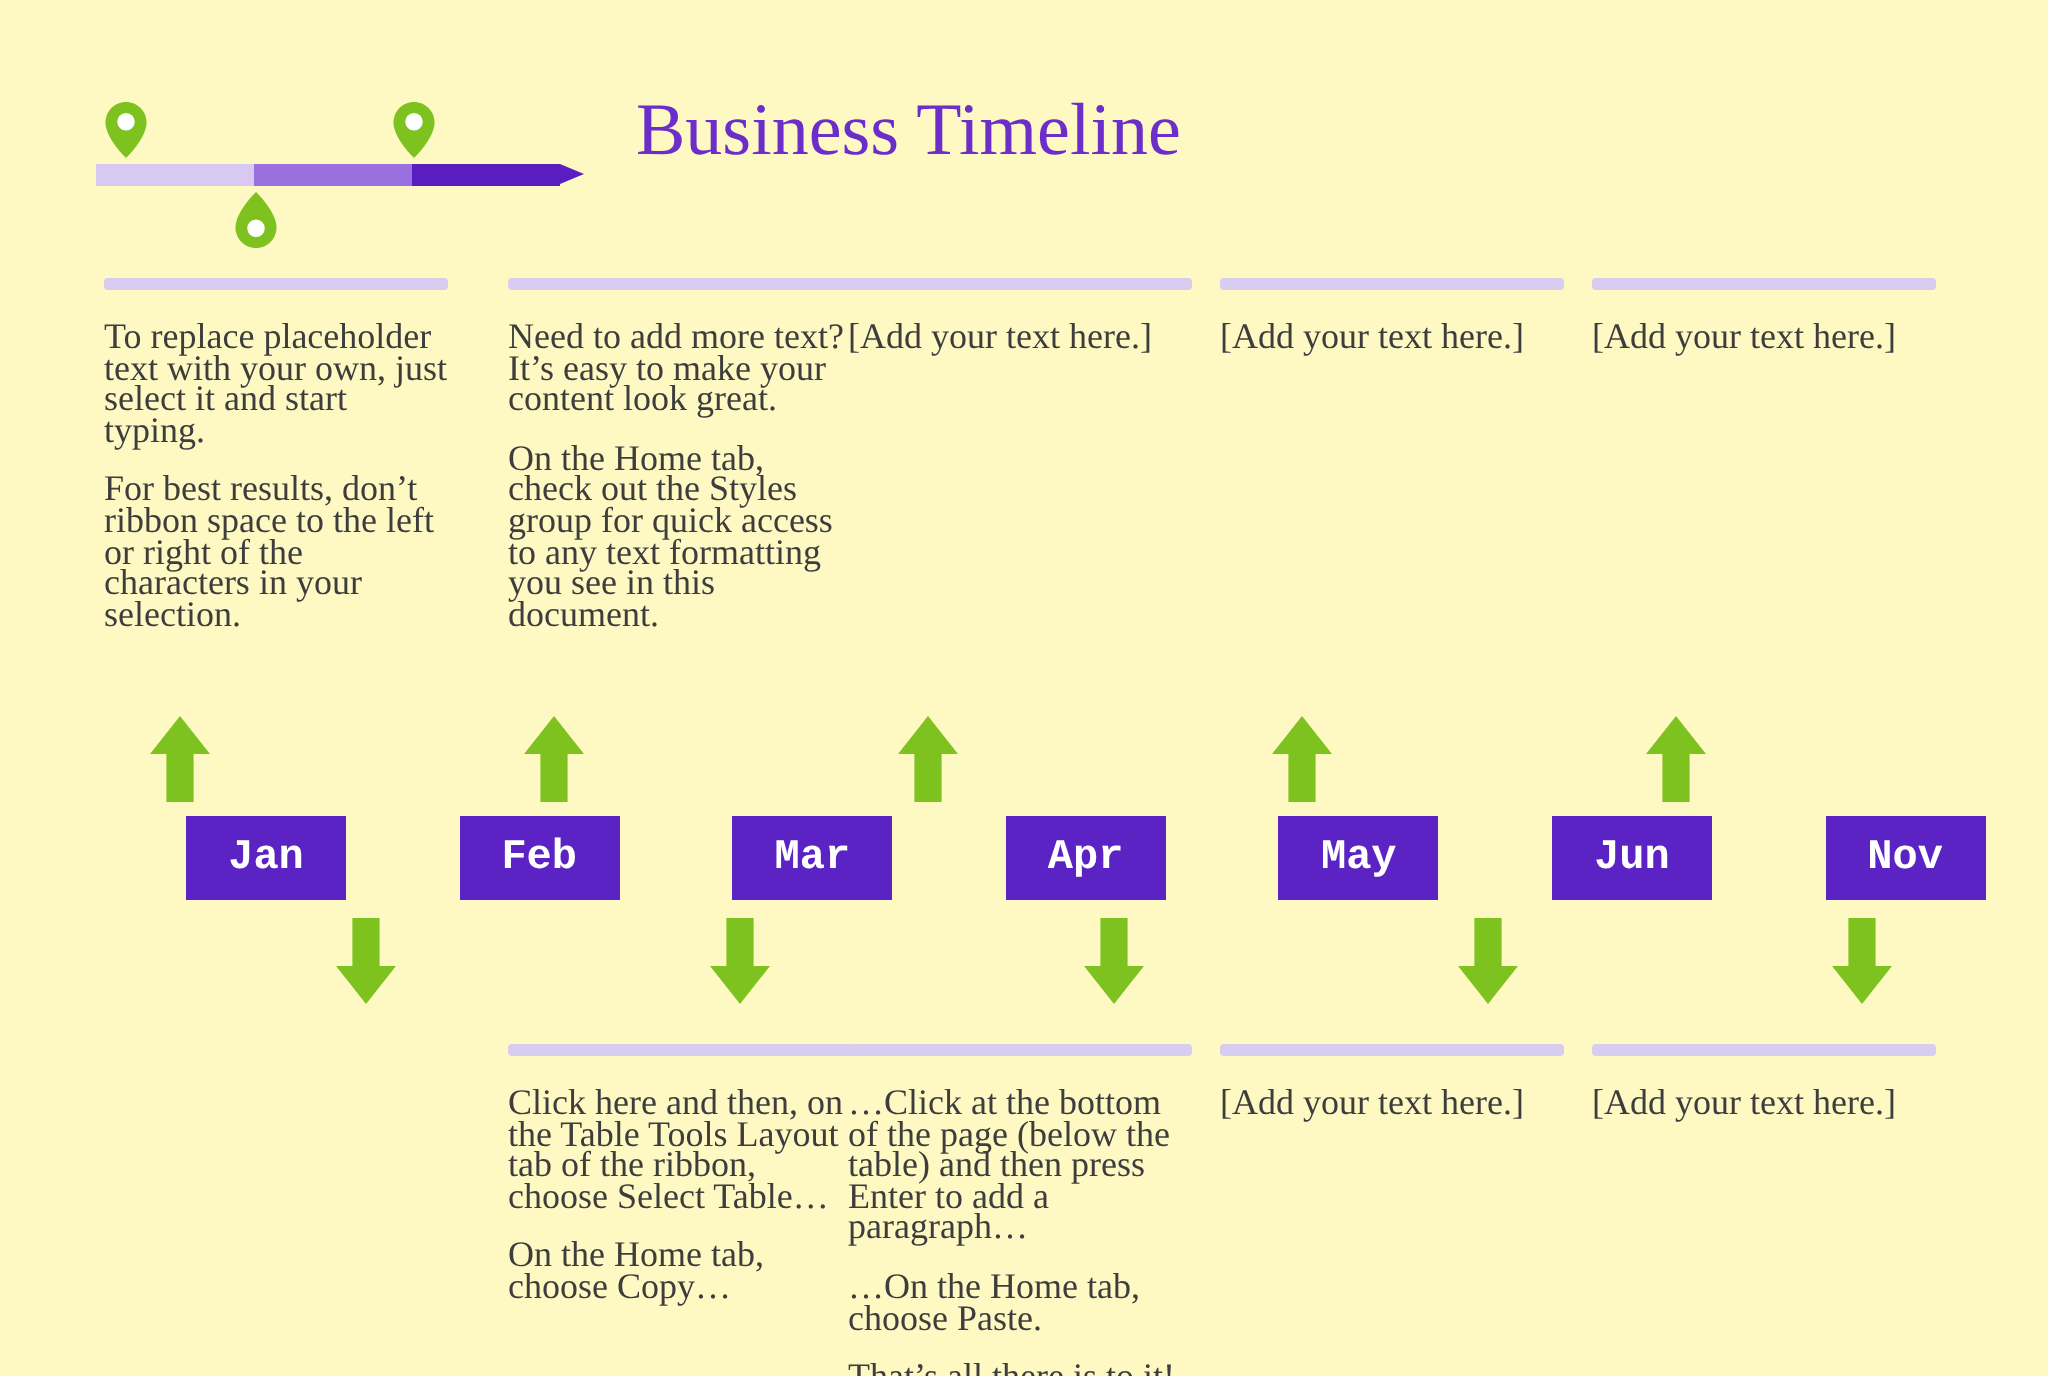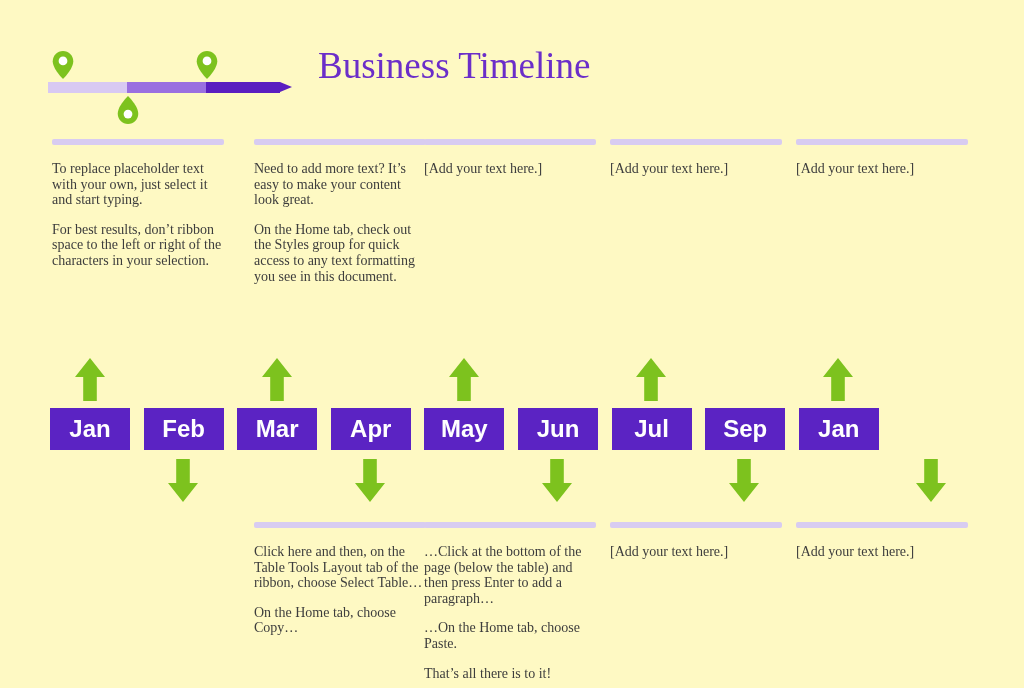--- a/index.html
+++ b/index.html
@@ -22,27 +22,27 @@
     position:absolute;left:318px;top:46px;margin:0;
     font-size:37px;font-weight:400;line-height:1.1;color:#6b2ec9;
     font-family:"Liberation Serif", serif;white-space:nowrap;
   }
   
   .col{position:absolute;width:174px;}
   .col-1{left:52px;}  .col-2{left:238px;margin-left:16px;} .col-3{left:424px;} .col-4{left:610px;} .col-5{left:796px;}
   .col-top{top:139px;}
   .col-bottom{top:522px;}
   .divider{height:6px;width:172px;background:#d8ccf1;border-radius:2px;margin:0 0 16px 0;}
-  .col p{margin:0 0 14px 0;font-size:14px;line-height:15.6px;color:#3d3d3d;}
+  .col p{margin:0 0 14px 0;font-size:18px;line-height:15.6px;color:#3d3d3d;}
   
   .months{position:absolute;left:50px;top:408px;display:flex;gap:13.6px;}
   .month{
     width:80px;height:42px;background:#5b23c3;color:#ffffff;
     display:flex;align-items:center;justify-content:center;
-    font-family:Liberation Sans, sans-serif;font-weight:700;font-size:24px;
+    font-family:Liberation Mono, monospace;font-weight:700;font-size:21px;margin-left:43px;
   }
   
   .arrow{position:absolute;width:30px;height:43px;}
   .arrow-up{top:358px;}
   .arrow-down{top:459px;}
   .au1{left:75px;} .au2{left:262px;} .au3{left:449px;} .au4{left:636px;} .au5{left:823px;}
   .ad1{left:168px;} .ad2{left:355px;} .ad3{left:542px;} .ad4{left:729px;} .ad5{left:916px;}
 </style>
 </head>
 <body>
@@ -111,21 +111,21 @@
       <polygon points="15,0 30,19 21.8,19 21.8,43 8.2,43 8.2,19 0,19" fill="#7dc21e"></polygon>
     </svg>
 
   <div class="months">
     <div class="month">Jan</div>
     <div class="month">Feb</div>
     <div class="month">Mar</div>
     <div class="month">Apr</div>
     <div class="month">May</div>
     <div class="month">Jun</div>
-    <div class="month">Jul</div>
+    <div class="month">Nov</div>
     <div class="month">Sep</div>
     <div class="month">Jan</div>
   </div>
 
   <svg class="arrow arrow-down ad1" viewBox="0 0 30 43">
       <polygon points="15,43 30,24 21.8,24 21.8,0 8.2,0 8.2,24 0,24" fill="#7dc21e"></polygon>
     </svg>
   <svg class="arrow arrow-down ad2" viewBox="0 0 30 43">
       <polygon points="15,43 30,24 21.8,24 21.8,0 8.2,0 8.2,24 0,24" fill="#7dc21e"></polygon>
     </svg>

